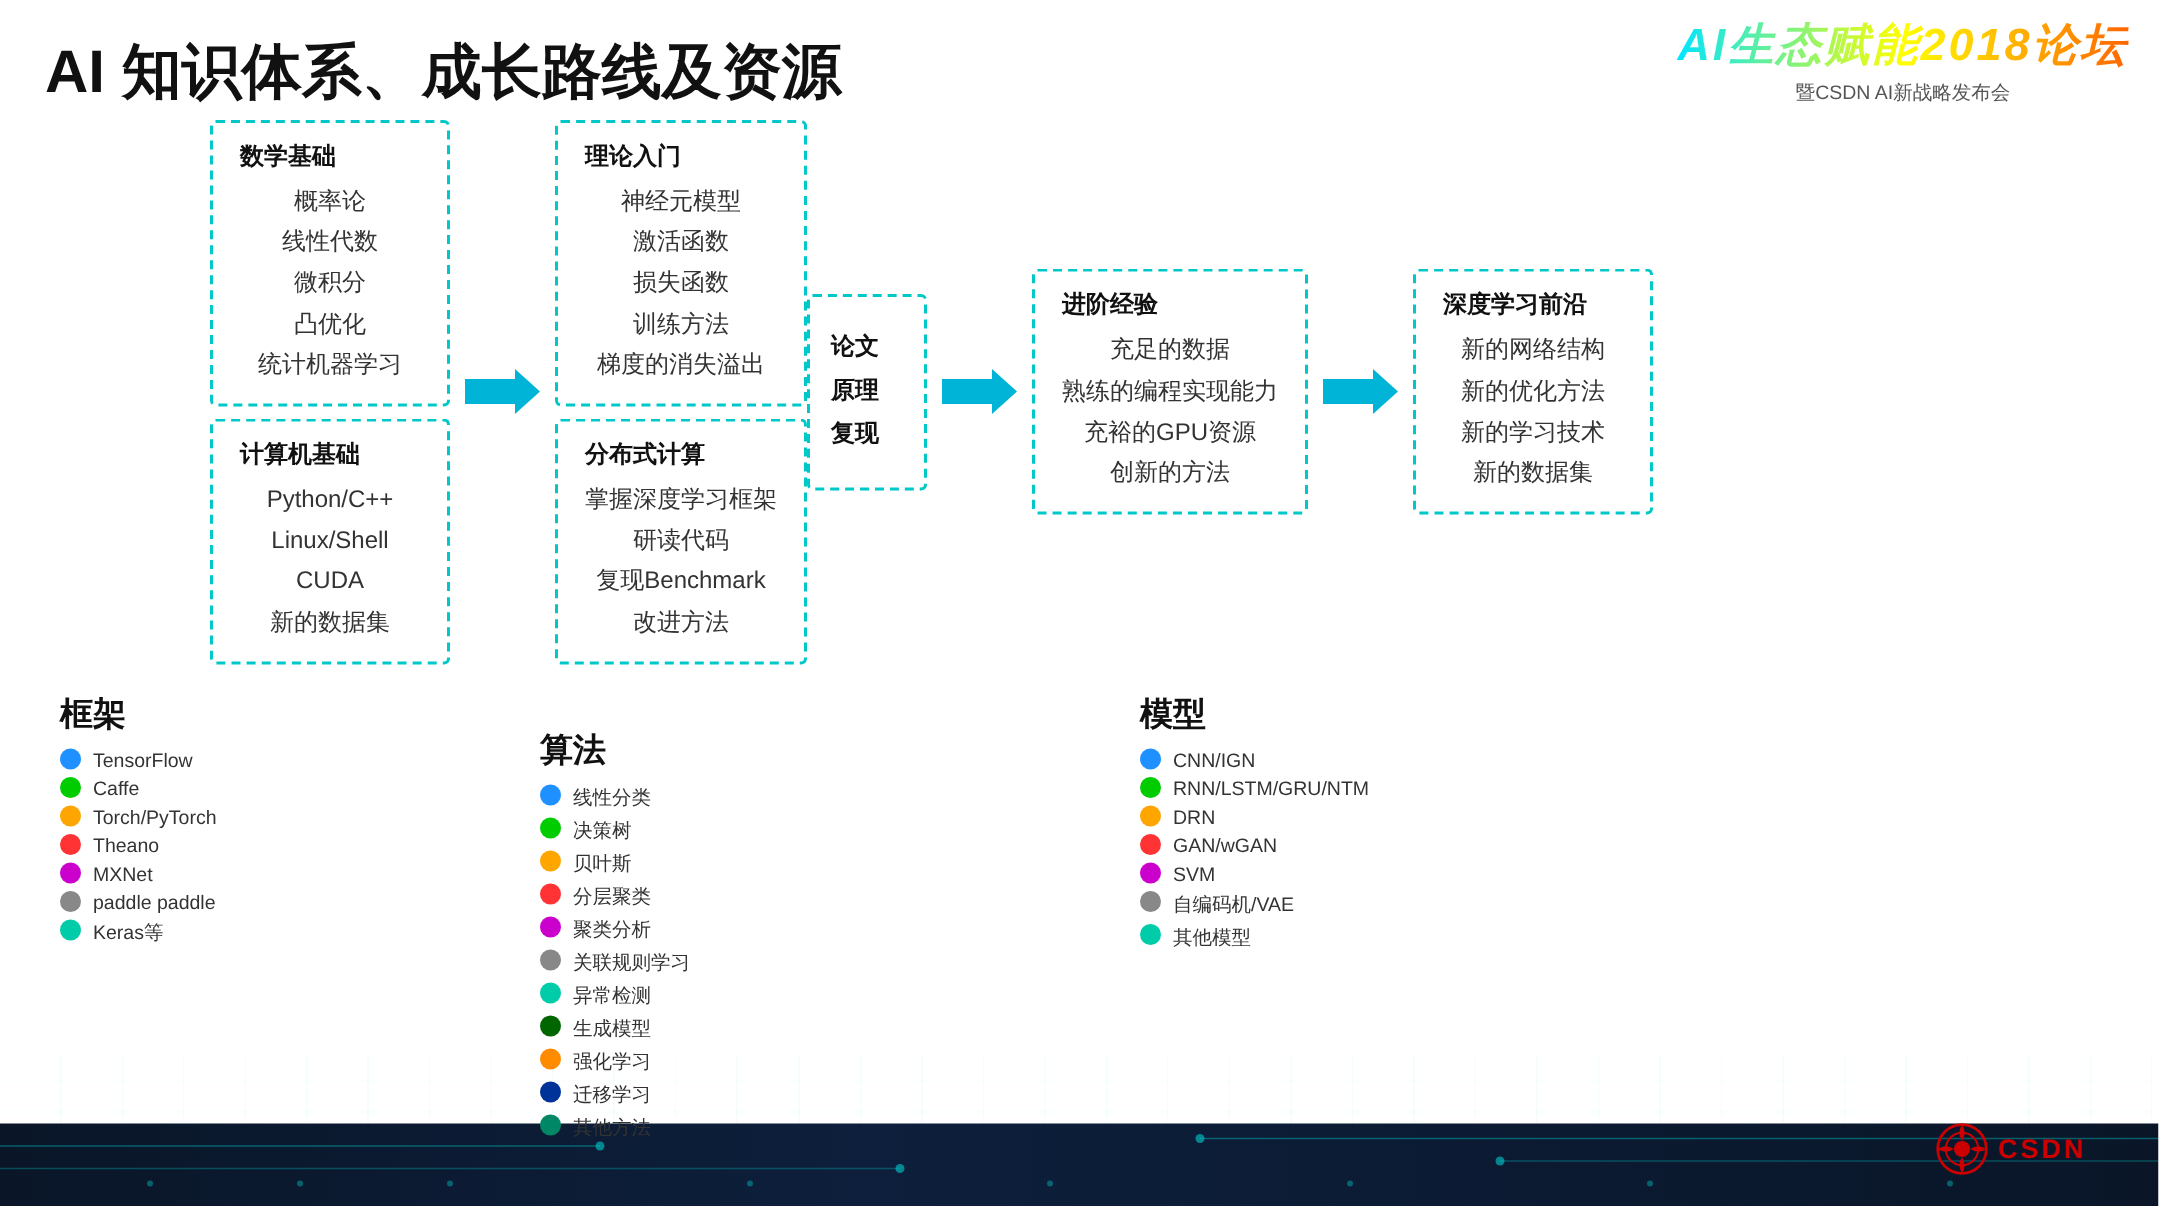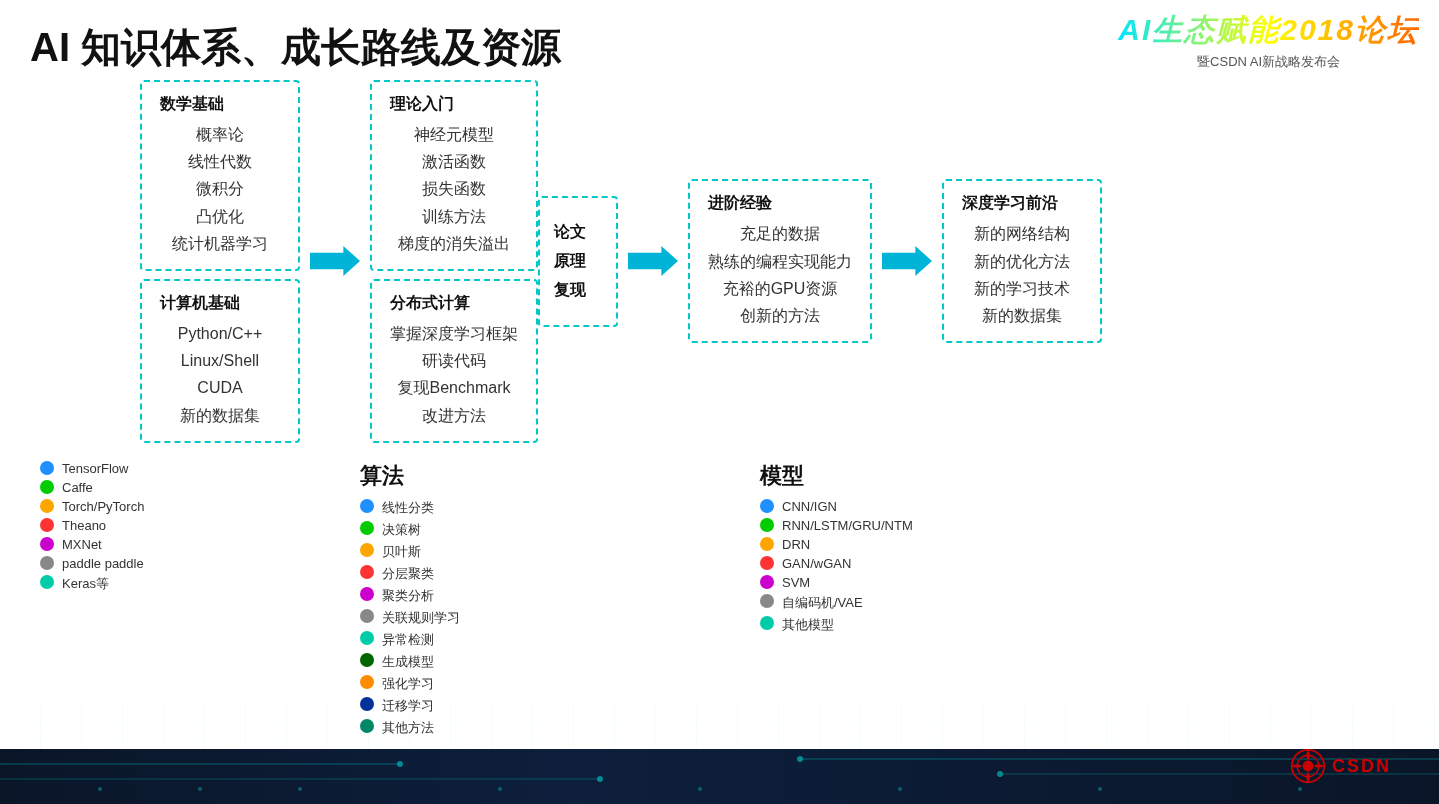--- a/index.html
+++ b/index.html
@@ -366,20 +366,21 @@
         <div>新的学习技术</div>
         <div>新的数据集</div>
       </div>
     </div>
 
   </div>
 
   <div class="legend-section">
 
     <div class="legend-group" style="min-width:240px;">
+      <div class="legend-category">框架</div>
       <div class="legend-items" id="frameworks-list">
           <div class="legend-item">
             <span class="dot" style="background: rgb(30, 144, 255);"></span>
             <span>TensorFlow</span>
           </div>
           <div class="legend-item">
             <span class="dot" style="background: rgb(0, 204, 0);"></span>
             <span>Caffe</span>
           </div>
           <div class="legend-item">
@@ -398,21 +399,21 @@
             <span class="dot" style="background: rgb(136, 136, 136);"></span>
             <span>paddle paddle</span>
           </div>
           <div class="legend-item">
             <span class="dot" style="background: rgb(0, 204, 170);"></span>
             <span>Keras等</span>
           </div>
         </div>
     </div>
 
-    <div class="legend-group legend-group-algorithms" style="min-width:200px; margin-left:80px;">
+    <div class="legend-group legend-group-algorithms" style="min-width:200px; margin-left:80px;margin-top:24px;">
       <div class="legend-category">算法</div>
       <div class="legend-items" id="algorithms-list">
           <div class="legend-item">
             <span class="dot" style="background: rgb(30, 144, 255);"></span>
             <span>线性分类</span>
           </div>
           <div class="legend-item">
             <span class="dot" style="background: rgb(0, 204, 0);"></span>
             <span>决策树</span>
           </div>

